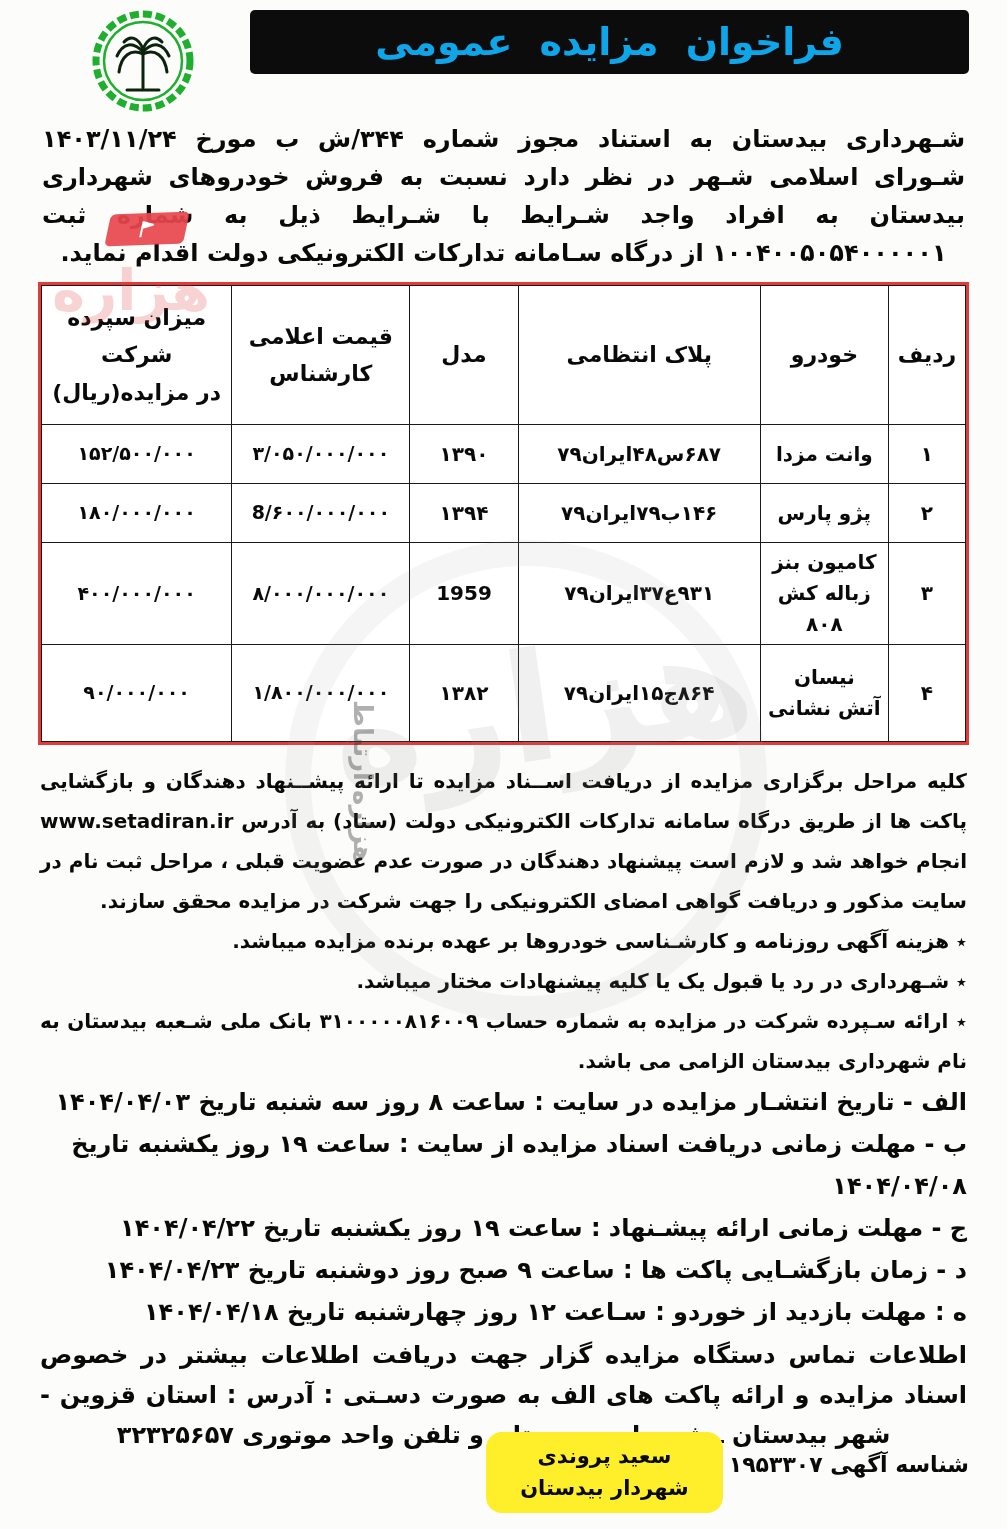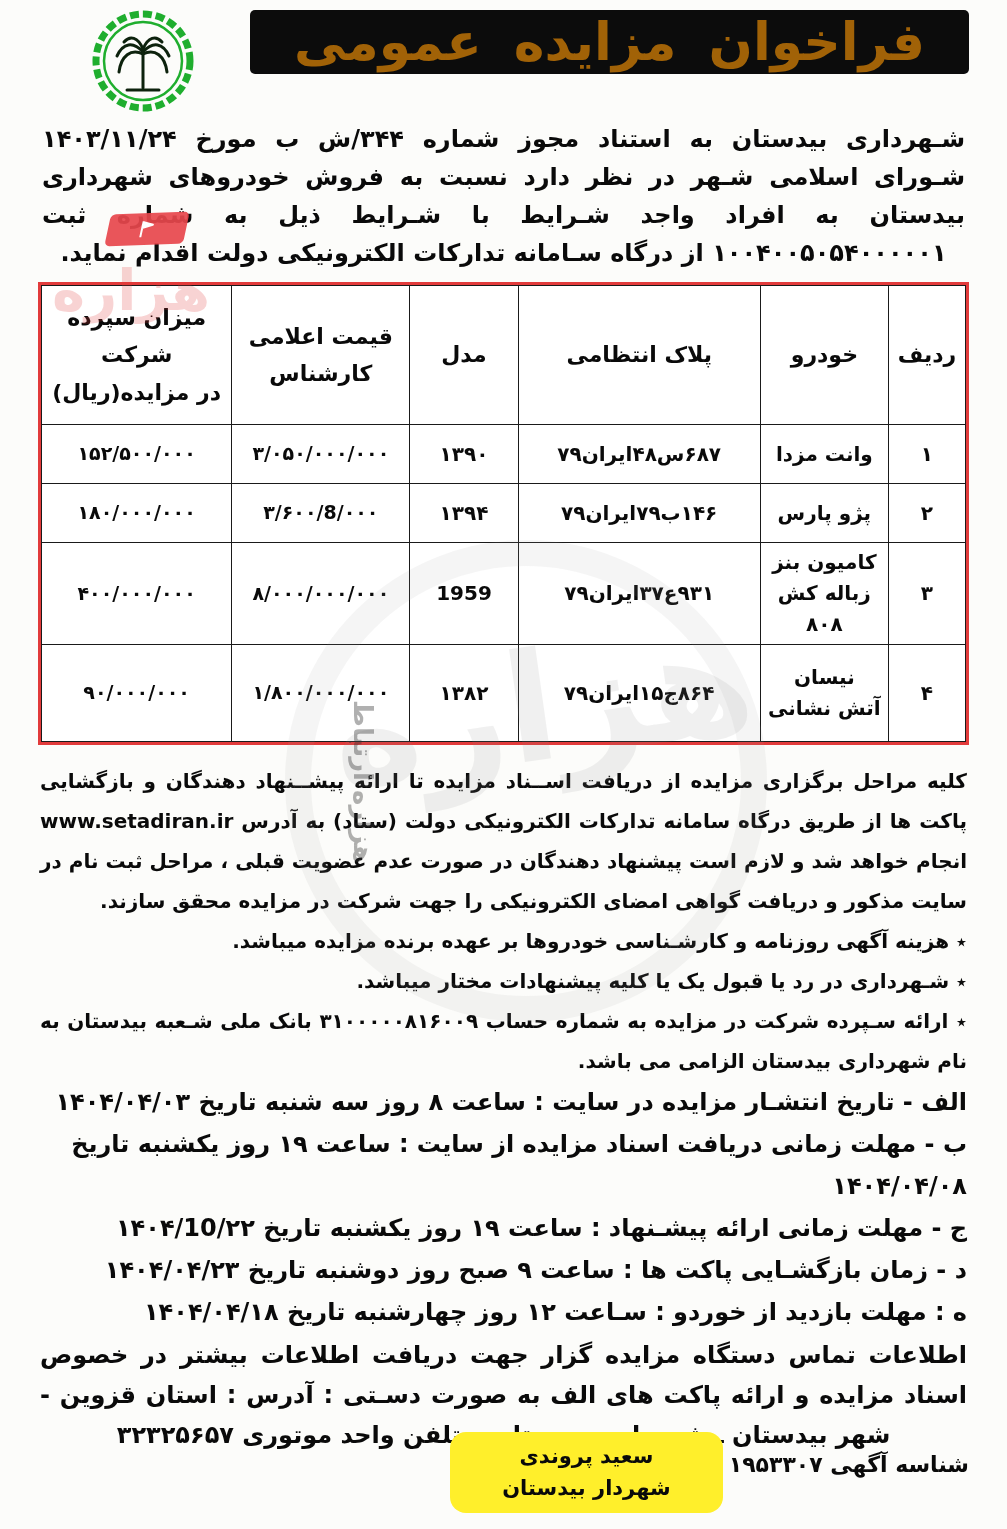--- a/index.html
+++ b/index.html
@@ -15,21 +15,21 @@
   
   .wm{position:absolute;pointer-events:none;}
   .wm-circle{top:540px;left:285px;width:430px;height:430px;border:26px solid #9a9a9a;border-radius:50%;opacity:.10;}
   .wm-bigtext{top:620px;left:330px;font-size:150px;color:#8a8a8a;opacity:.12;transform:rotate(-8deg);white-space:nowrap;}
   .wm-vert{top:700px;left:378px;font-size:26px;color:#333;opacity:.38;transform:rotate(90deg);transform-origin:left top;white-space:nowrap;}
   .wm-red{top:258px;left:52px;font-size:56px;color:#e23b3b;opacity:.22;white-space:nowrap;}
   .flag-stamp{position:absolute;top:213px;left:108px;width:78px;height:32px;background:#e8474d;border-radius:5px;transform:skewX(-14deg) rotate(-2deg);display:flex;align-items:center;justify-content:center;opacity:.92;}
   
   .header{position:relative;height:110px;}
   .banner{position:absolute;top:2px;right:0;left:212px;height:64px;background:#0c0c0c;border-radius:5px;display:flex;align-items:center;justify-content:center;}
-  .banner-title{color:#a16207;font-size:52px;word-spacing:14px;}
+  .banner-title{color:#0ea5e9;font-size:38px;word-spacing:14px;}
   .logo{position:absolute;left:44px;top:0;width:122px;height:106px;}
   
   .intro{font-size:24px;line-height:38px;text-align:justify;text-align-last:center;margin:2px 4px 10px;}
   
   .table-wrap{border:3px solid #e23b3b;margin:4px 0 16px;background:#fff;}
   table.vehicles{width:100%;border-collapse:collapse;table-layout:fixed;}
   .vehicles th,.vehicles td{
     border:1.6px solid #1a1a1a;text-align:center;vertical-align:middle;
     padding:4px 6px;font-weight:bold;overflow:hidden;
   }
@@ -40,21 +40,21 @@
   tr.r1 td,tr.r2 td{height:50px;padding-left:6px;}
   tr.r3 td{height:92px;margin-top:20px;}
   tr.r4 td{height:88px;}
   
   .copy,.bullet{font-size:20px;line-height:40px;text-align:justify;margin:0 2px;}
   .sched{font-size:24px;line-height:42px;margin:0 2px;}
   .contact{font-size:24px;line-height:40px;text-align:justify;text-align-last:center;margin:2px 2px 0;}
   
   .footer{position:absolute;left:38px;right:38px;bottom:16px;display:flex;align-items:center;}
   .adid{font-size:22px;padding-left:6px;}
-  .sig{background:#ffef2b;border-radius:16px;padding:8px 52px;text-align:center;font-size:21px;line-height:1.55;margin-top:16px;}
+  .sig{background:#ffef2b;border-radius:16px;padding:8px 34px;text-align:center;font-size:21px;line-height:1.55;margin-top:16px;}
 </style>
 </head>
 <body>
 
 <div class="page">
 
   <div class="wm wm-circle"></div>
   <div class="wm wm-bigtext">هزاره</div>
   <div class="wm wm-vert">هزاره ارتباط</div>
   <div class="wm wm-red">هزاره</div>
@@ -117,21 +117,21 @@
           <td>۶۸۷س۴۸ایران۷۹</td>
           <td>۱۳۹۰</td>
           <td class="num">۳/۰۵۰/۰۰۰/۰۰۰</td>
           <td class="num">۱۵۲/۵۰۰/۰۰۰</td>
         </tr>
         <tr class="r2">
           <td>۲</td>
           <td class="pre">پژو پارس</td>
           <td>۱۴۶ب۷۹ایران۷۹</td>
           <td>۱۳۹۴</td>
-          <td class="num">۳/۶۰۰/8/۰۰۰</td>
+          <td class="num">8/۶۰۰/۰۰۰/۰۰۰</td>
           <td class="num">۱۸۰/۰۰۰/۰۰۰</td>
         </tr>
         <tr class="r3">
           <td>۳</td>
           <td class="pre">کامیون بنز
 زباله کش ۸۰۸</td>
           <td>۹۳۱ع۳۷ایران۷۹</td>
           <td>1959</td>
           <td class="num">۸/۰۰۰/۰۰۰/۰۰۰</td>
           <td class="num">۴۰۰/۰۰۰/۰۰۰</td>
@@ -150,21 +150,21 @@
   </div>
 
   <p class="copy">کلیه مراحل برگزاری مزایده از دریافت اســناد مزایده تا ارائه پیشــنهاد دهندگان و بازگشایی پاکت ها از طریق درگاه سامانه تدارکات الکترونیکی دولت (ستاد) به آدرس www.setadiran.ir انجام خواهد شد و لازم است پیشنهاد دهندگان در صورت عدم عضویت قبلی ، مراحل ثبت نام در سایت مذکور و دریافت گواهی امضای الکترونیکی را جهت شرکت در مزایده محقق سازند.</p>
 
   <p class="bullet">٭ هزینه آگهی روزنامه و کارشـناسی خودروها بر عهده برنده مزایده میباشد.</p>
   <p class="bullet">٭ شـهرداری در رد یا قبول یک یا کلیه پیشنهادات مختار میباشد.</p>
   <p class="bullet">٭ ارائه سـپرده شرکت در مزایده به شماره حساب ۳۱۰۰۰۰۰۸۱۶۰۰۹ بانک ملی شـعبه بیدستان به نام شهرداری بیدستان الزامی می باشد.</p>
 
   <p class="sched">الف - تاریخ انتشـار مزایده در سایت : ساعت ۸ روز سه شنبه تاریخ ۱۴۰۴/۰۴/۰۳</p>
   <p class="sched">ب - مهلت زمانی دریافت اسناد مزایده از سایت : ساعت ۱۹ روز یکشنبه تاریخ ۱۴۰۴/۰۴/۰۸</p>
-  <p class="sched">ج - مهلت زمانی ارائه پیشـنهاد : ساعت ۱۹ روز یکشنبه تاریخ ۱۴۰۴/10/۲۲</p>
+  <p class="sched">ج - مهلت زمانی ارائه پیشـنهاد : ساعت ۱۹ روز یکشنبه تاریخ ۱۴۰۴/۰۴/۲۲</p>
   <p class="sched">د - زمان بازگشـایی پاکت ها : ساعت ۹ صبح روز دوشنبه تاریخ ۱۴۰۴/۰۴/۲۳</p>
   <p class="sched">ه : مهلت بازدید از خوردو : سـاعت ۱۲ روز چهارشنبه تاریخ ۱۴۰۴/۰۴/۱۸</p>
 
   <p class="contact">اطلاعات تماس دستگاه مزایده گزار جهت دریافت اطلاعات بیشتر در خصوص اسناد مزایده و ارائه پاکت های الف به صورت دسـتی : آدرس : استان قزوین - شهر بیدستان ـ شهرداری بیدستان و تلفن واحد موتوری ۳۲۳۲۵۶۵۷</p>
 
   <div class="footer">
     <div class="adid">شناسه آگهی ۱۹۵۳۳۰۷</div>
     <div class="sig">
       <div>سعید پروندی</div>
       <div>شهردار بیدستان</div>

